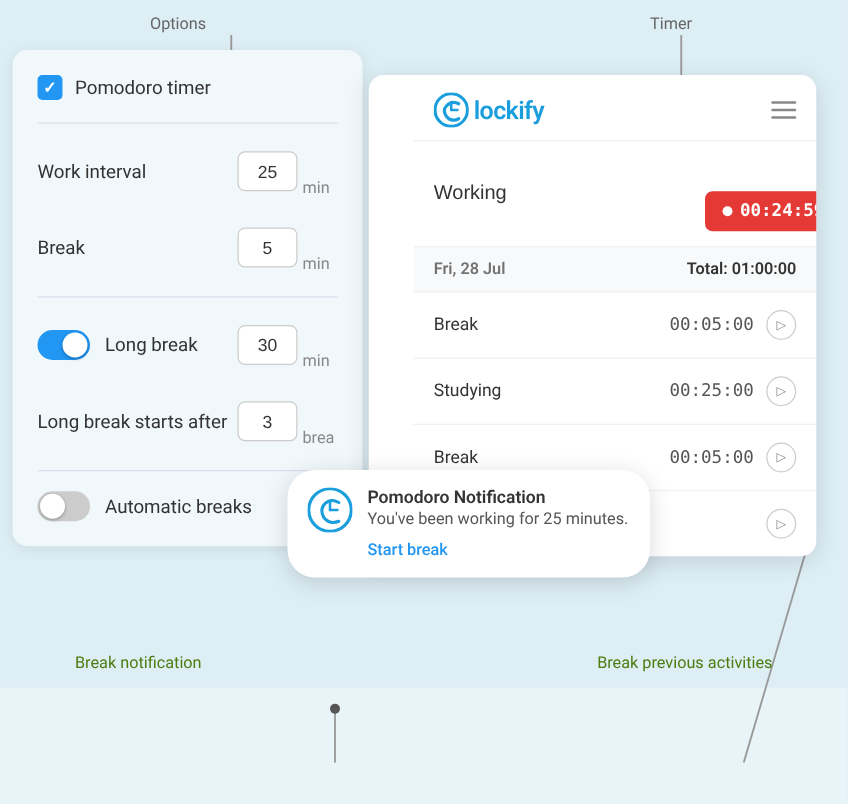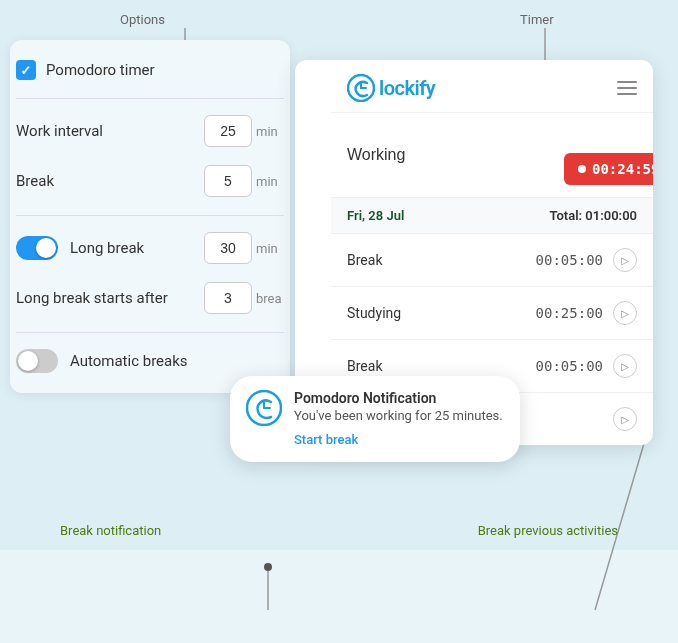--- a/index.html
+++ b/index.html
@@ -36,21 +36,21 @@
     }
 
     
     .options-panel {
       position: absolute;
       top: 40px;
       left: 10px;
       width: 280px;
       background: #f0f8fb;
       border-radius: 12px;
-      padding: 20px 6px;
+      padding: 20px 20px;
       box-shadow: 0 2px 12px rgba(0,0,0,0.08);
     }
 
     .option-row {
       display: flex;
       align-items: center;
       margin-bottom: 18px;
     }
 
     .option-row:last-child {
@@ -89,20 +89,21 @@
       text-align: center;
       font-size: 14px;
       color: #333;
       background: white;
       margin-right: 4px;
     }
     .option-unit {
       font-size: 13px;
       color: #888;
       width: 28px;
+      margin-top: 28px;
     }
 
     .divider {
       border: none;
       border-top: 1px solid #dde;
       margin: 4px 0 16px 0;
     }
 
     
     .toggle {
@@ -232,21 +233,21 @@
       display: flex;
       align-items: center;
       justify-content: space-between;
       padding: 10px 16px;
       background: #f8f9fa;
       border-bottom: 1px solid #eee;
     }
     .date-label {
       font-size: 13px;
       font-weight: 600;
-      color: #14532d;
+      color: #737373;
     }
     .date-total {
       font-size: 13px;
       color: #555;
     }
     .date-total span {
       font-weight: 600;
       color: #333;
     }
 

